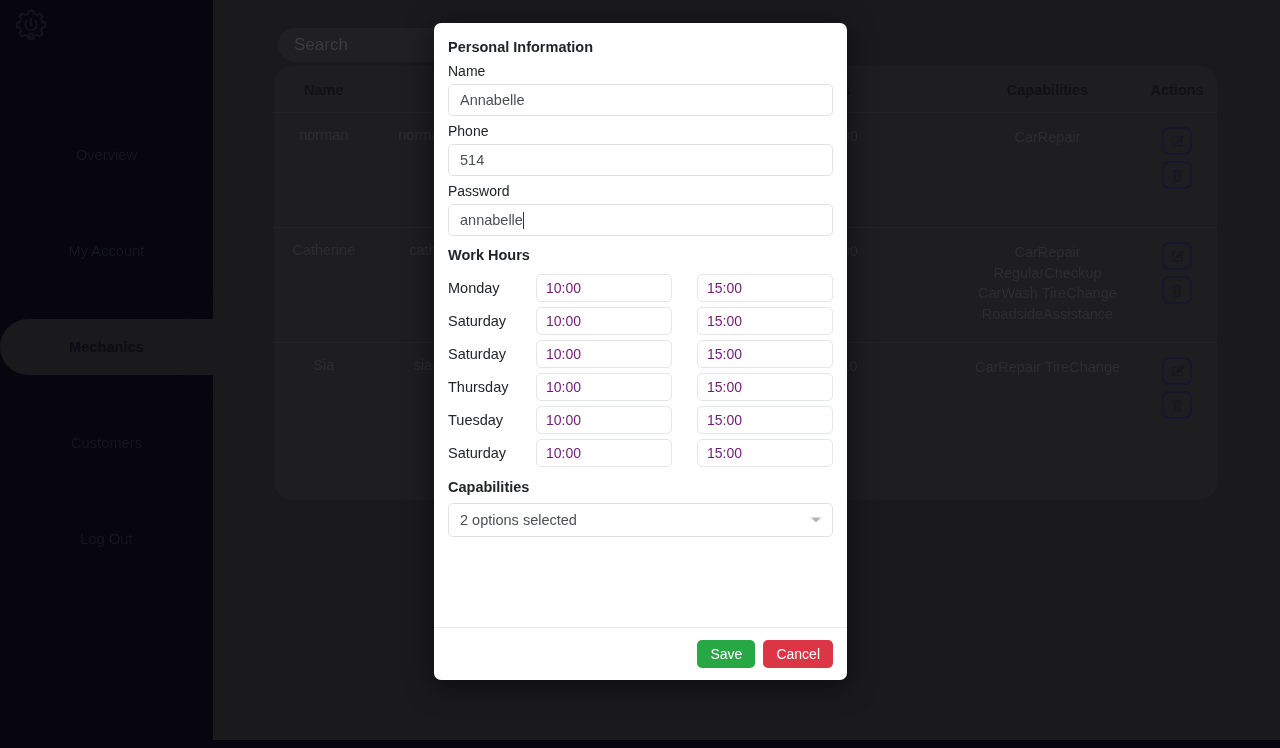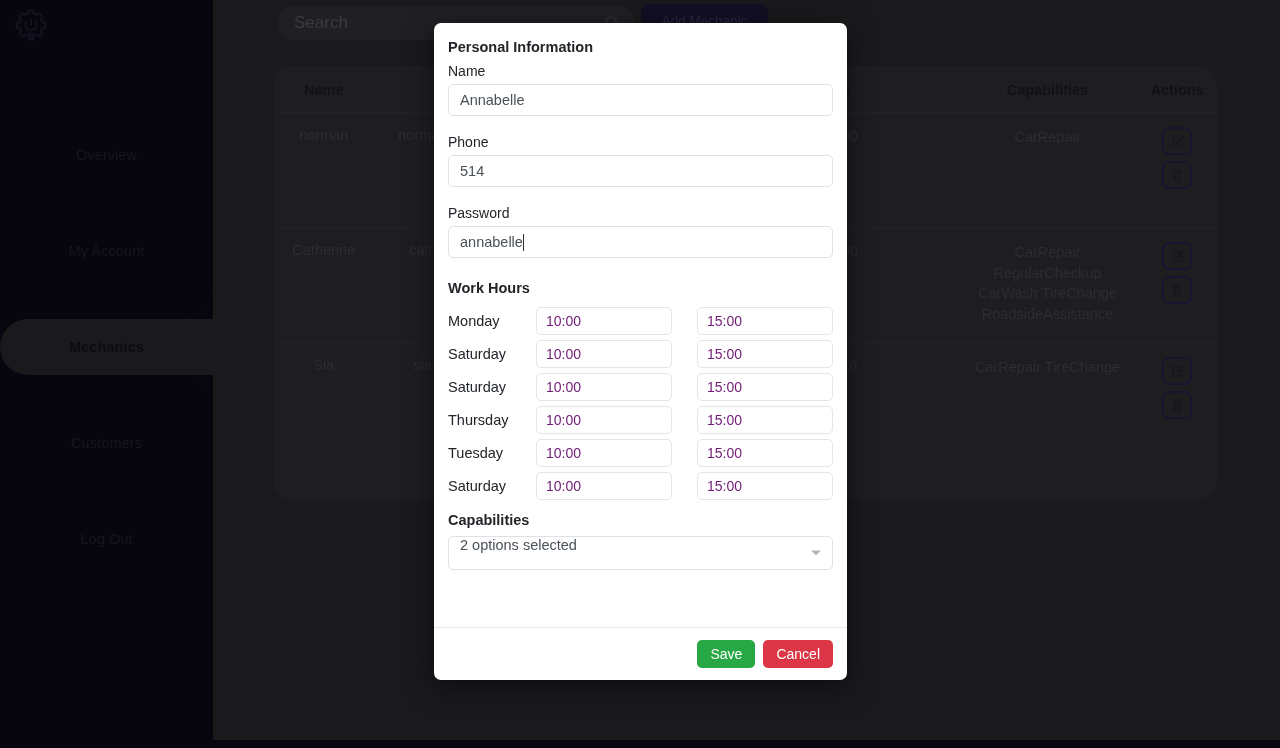--- a/index.html
+++ b/index.html
@@ -53,21 +53,21 @@
   .notch-mask.top    { bottom: 100%; border-bottom-right-radius: 30px; }
   .notch-mask.bottom { top: 100%;    border-top-right-radius: 30px; }
 
   
   #main {
     position: absolute; left: 213px; top: 0;
     width: 1067px; height: 740px;
     background: #1a1a1d;
   }
   #topbar {
-    position: absolute; left: 0; top: 2px;
+    position: absolute; left: 0; top: 24px;
     width: 1067px; height: 42px;
   }
   #search-wrap {
     position: absolute; left: 65px; top: 4px;
     width: 357px; height: 34px;
     background: #202024;
     border-radius: 17px;
     display: flex; align-items: center;
   }
   #search-input {
@@ -171,21 +171,21 @@
     font-size: 14px; color: #212529;
     margin: 0 0 5px;
   }
   .text-input {
     width: 100%; height: 32px;
     border: 1px solid #dee2e6; border-radius: 5px;
     padding: 0 11px;
     font-size: 14.5px; color: #495057;
     font-family: "Liberation Sans", sans-serif;
     outline: none; background: #fff;
-    margin-bottom: 18px;
+    margin-bottom: 7px;
   }
   .pw-wrap { position: relative; }
   .caret {
     position: absolute;
     width: 1px; height: 17px;
     background: #333;
     top: 8px;
   }
   
   #work-hours { margin-top: 2px; }
@@ -205,21 +205,21 @@
     font-size: 14px; color: #701a75;
     font-family: "Liberation Sans", sans-serif;
     outline: none; background: #fff;
   }
   .wh-input.second { margin-left: 25px; }
   #cap-title { margin-top: 10px; }
   #cap-select {
     position: relative;
     width: 100%; height: 34px;
     border: 1px solid #dee2e6; border-radius: 5px;
-    display: flex; 
+    display: flex; align-items: center;
     padding: 0 11px;
     font-size: 14.5px; color: #495057;
     cursor: pointer; background: #fff;
   }
   #cap-arrow {
     position: absolute; right: 11px; top: 50%;
     transform: translateY(-50%);
     width: 0; height: 0;
     border-left: 5px solid transparent;
     border-right: 5px solid transparent;

